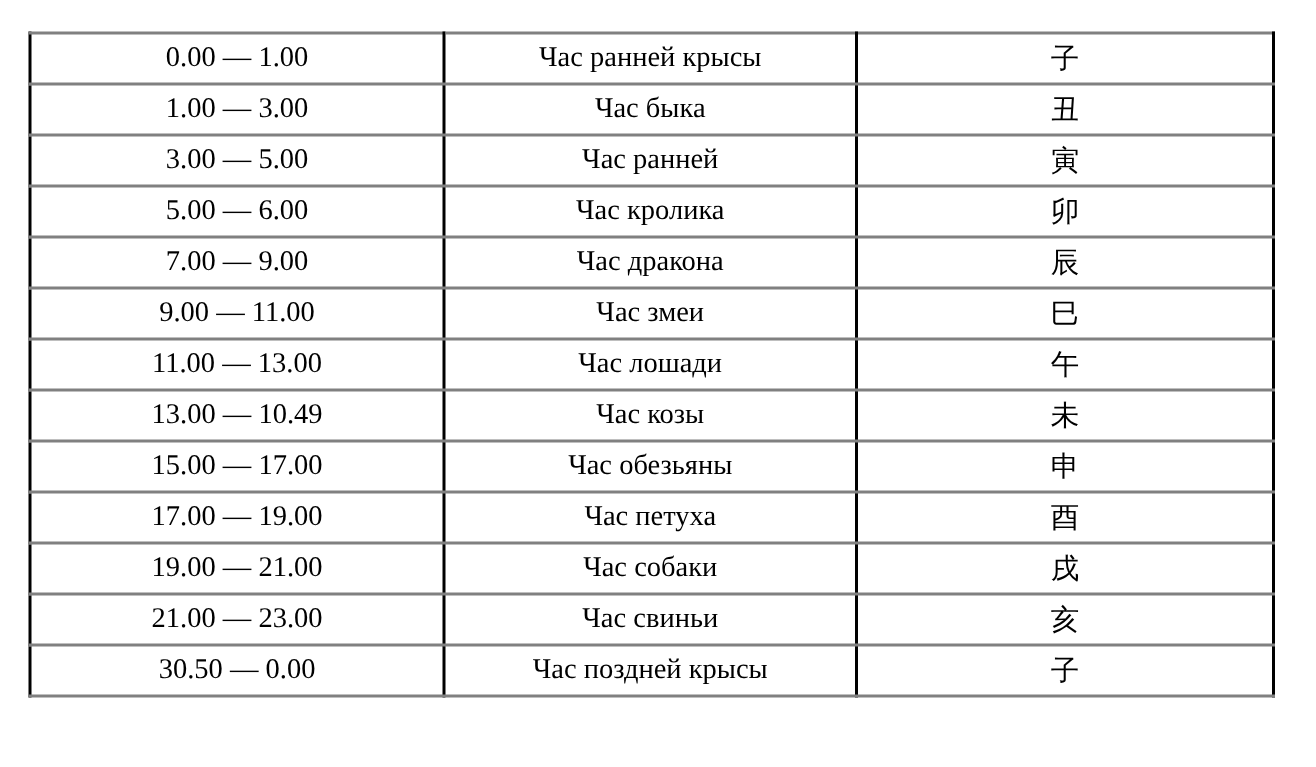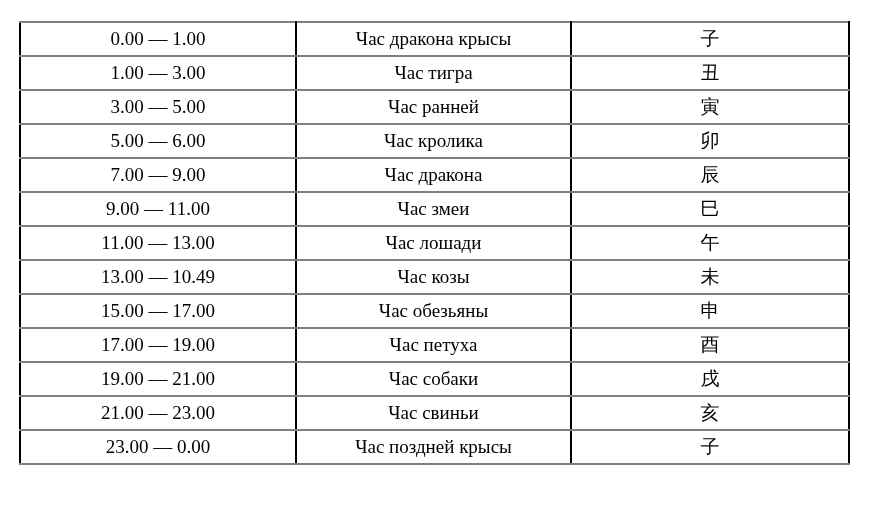--- a/index.html
+++ b/index.html
@@ -45,26 +45,26 @@
   td.col-symbol { width: 276px; font-size: 20px; }
 </style>
 </head>
 <body>
 
 <div class="page">
   <table class="zodiac">
     <tbody>
         <tr>
           <td class="col-time">0.00 — 1.00</td>
-          <td class="col-name">Час дракона крысы</td>
+          <td class="col-name">Час ранней крысы</td>
           <td class="col-symbol">子</td>
         </tr>
         <tr>
           <td class="col-time">1.00 — 3.00</td>
-          <td class="col-name">Час тигра</td>
+          <td class="col-name">Час быка</td>
           <td class="col-symbol">丑</td>
         </tr>
         <tr>
           <td class="col-time">3.00 — 5.00</td>
           <td class="col-name">Час ранней</td>
           <td class="col-symbol">寅</td>
         </tr>
         <tr>
           <td class="col-time">5.00 — 6.00</td>
           <td class="col-name">Час кролика</td>
@@ -104,19 +104,19 @@
           <td class="col-time">19.00 — 21.00</td>
           <td class="col-name">Час собаки</td>
           <td class="col-symbol">戌</td>
         </tr>
         <tr>
           <td class="col-time">21.00 — 23.00</td>
           <td class="col-name">Час свиньи</td>
           <td class="col-symbol">亥</td>
         </tr>
         <tr>
-          <td class="col-time">23.00 — 0.00</td>
+          <td class="col-time">30.50 — 0.00</td>
           <td class="col-name">Час поздней крысы</td>
           <td class="col-symbol">子</td>
         </tr>
       </tbody>
   </table>
 </div>
 
 </body></html>

